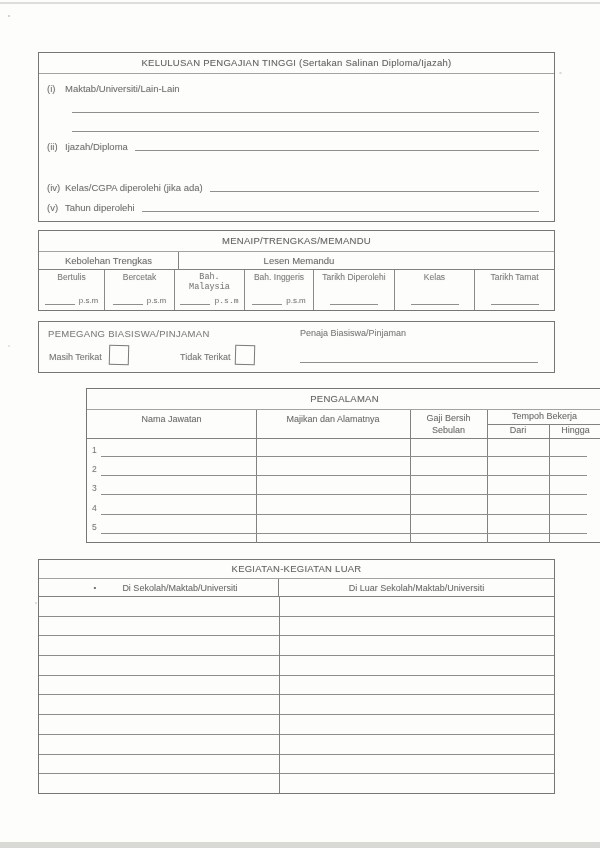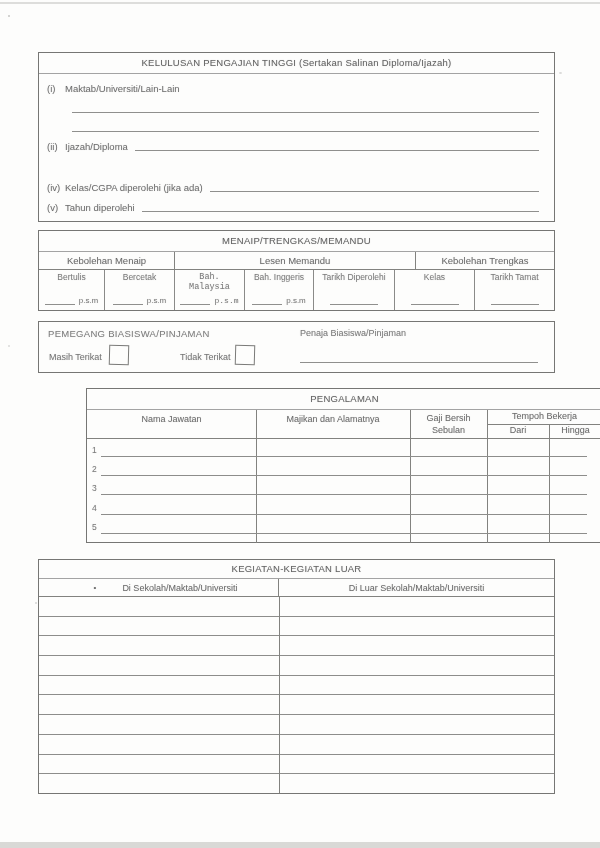--- a/index.html
+++ b/index.html
@@ -138,23 +138,22 @@
       <div class="field-row fr5">
         <span class="lbl"><span class="pfx">(v)</span><span>Tahun diperolehi</span></span>
         <div class="fill"></div>
       </div>
     </div>
   </div>
 
   <div class="box sec2">
     <div class="sec-title">MENAIP/TRENGKAS/MEMANDU</div>
     <div class="grp-row">
-      <div class="grp g1">Kebolehan Menaip</div>
+      <div class="grp g2">Kebolehan Trengkas</div>
       <div class="grp g3">Lesen Memandu</div>
-      <div class="grp g2">Kebolehan Trengkas</div>
     </div>
     <div class="cells">
       <div class="cell c1">
         <div class="clab">Bertulis</div>
         <div class="blank-psm">
             <div class="bl"></div>
             <span class="unit">p.s.m</span>
           </div>
       </div>
       <div class="cell c2">

